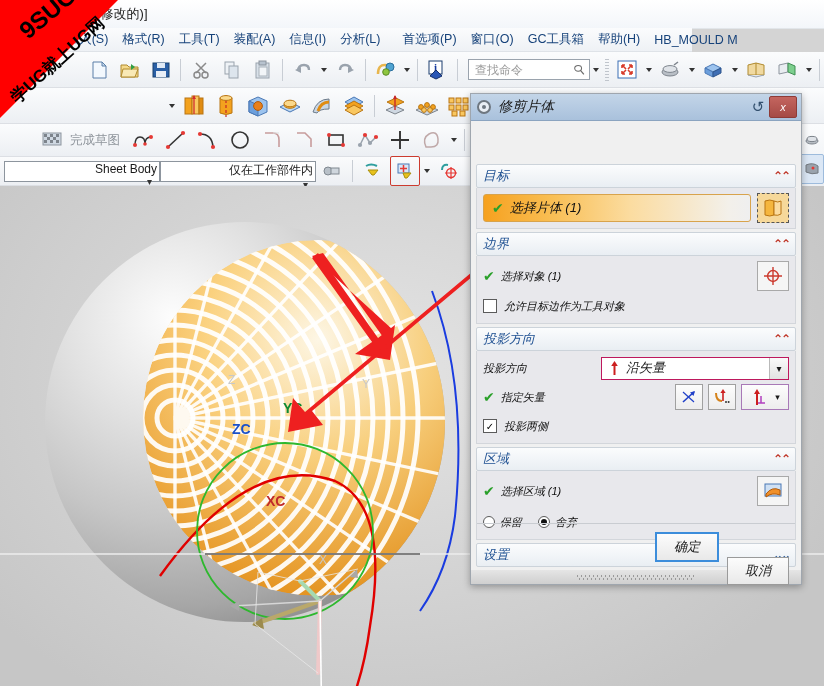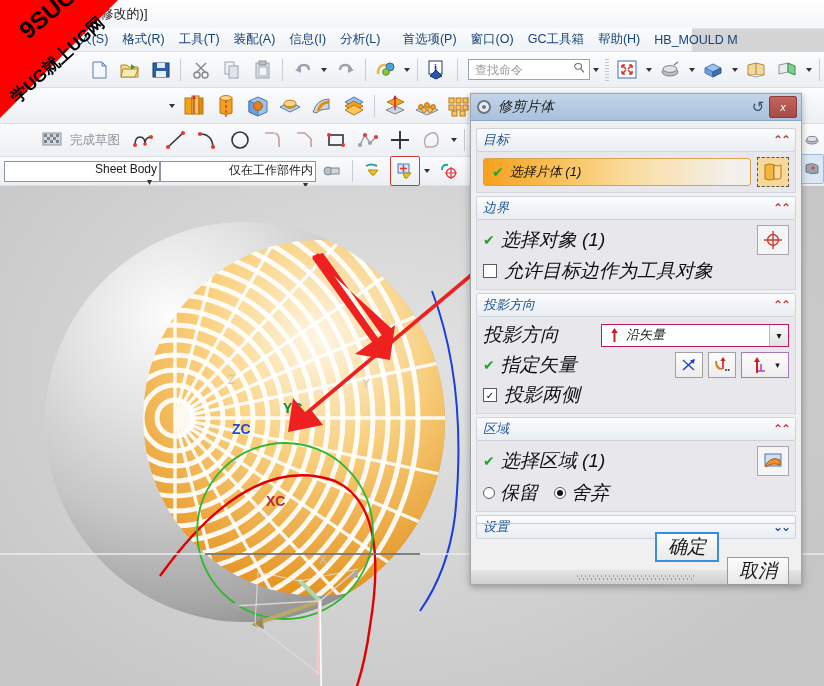--- a/index.html
+++ b/index.html
@@ -40,21 +40,21 @@
   .tbtn{width:28px;height:28px;margin:0 1px;display:flex;align-items:center;
         justify-content:center;border:1px solid transparent;border-radius:2px;position:relative;}
   .sep{width:1px;height:22px;background:#c8cdd4;margin:0 4px;}
   .gripper{width:4px;height:22px;margin:0 3px;
       background:repeating-linear-gradient(to bottom,#c0c5cc 0 1px,transparent 1px 3px);}
   .caret{width:0;height:0;border-left:3.5px solid transparent;border-right:3.5px solid transparent;
       border-top:4px solid #333;margin:0 3px;}
   
   #searchwrap{display:flex;align-items:center;margin-left:6px;}
   #searchbox{width:122px;height:21px;border:1px solid #9aa3ad;background:#fff;
-    display:flex;padding:0 4px;box-sizing:border-box;}
+    display:flex;align-items:center;padding:0 4px;box-sizing:border-box;}
   #searchbox input{border:0;outline:0;width:96px;font-size:12px;color:#333;
     font-family:"Liberation Sans",sans-serif;background:transparent;}
   #searchbox input::placeholder{color:#9b9b9b;}
   
   .ddl{height:21px;border:1px solid #8d959e;background:#fff;display:flex;align-items:flex-end;
     justify-content:space-between;padding:0 2px 0 5px;box-sizing:border-box;font-size:12px;flex-direction:column;}
   .ddl .chev{width:15px;text-align:center;color:#333;font-size:10px;}
   
   #viewport{
     position:absolute;left:0;top:186px;width:824px;height:500px;
@@ -76,21 +76,21 @@
   #dlg-title .gear{width:14px;height:14px;border:2px solid #6e7780;border-radius:50%;
      box-sizing:border-box;margin-right:7px;position:relative;background:#e9eef4;}
   #dlg-title .gear:after{content:"";position:absolute;left:3px;top:3px;width:4px;height:4px;
      background:#6e7780;border-radius:50%;}
   #dlg-title .tt{font-size:14px;color:#1a1a1a;flex:1;}
   #dlg-title .reset{width:22px;height:20px;display:flex;align-items:center;justify-content:center;
      font-size:15px;color:#33506e;}
   #dlg-title .xbtn{width:26px;height:20px;margin-right:4px;background:linear-gradient(#c4655f,#a54a45);
      border:1px solid #8e3b37;color:#fff;font-size:11px;display:flex;align-items:center;
      justify-content:center;border-radius:2px;}
-  #dlg-body{padding:4px 5px 0 5px;height:420px;box-sizing:border-box;overflow:hidden;}
+  #dlg-body{padding:4px 5px 0 5px;height:420px;box-sizing:border-box;overflow:hidden;margin-top:36px;}
   .sec-head{
     height:22px;background:linear-gradient(#fbfcfd,#e9eef3);
     border:1px solid #ccd3da;border-radius:2px;margin-top:3px;
     display:flex;align-items:center;padding:0 6px;justify-content:space-between;
   }
   .sec-head .lbl{font-size:13px;color:#1d4f91;}
   .chevup{color:#c0392b;font-size:12px;letter-spacing:-2px;font-weight:bold;}
   .chevdn{color:#1d4f91;font-size:12px;letter-spacing:-2px;font-weight:bold;}
   .sec-body{background:#e8e8ec;border:1px solid #d3d6db;border-top:0;
     padding:5px 6px;box-sizing:border-box;}
@@ -102,32 +102,32 @@
   }
   .chk{color:#2aa02a;font-size:14px;font-weight:bold;margin-right:6px;}
   .ibtn{width:32px;height:30px;margin-left:6px;border:1px solid #a9a9a9;background:#f5f5f5;
     display:flex;align-items:center;justify-content:center;box-sizing:border-box;}
   .sq-dot{border:1px dashed #555;padding:1px;}
   .cbox{width:12px;height:12px;border:1px solid #5b5b5b;background:#fff;margin-right:7px;
     display:flex;align-items:center;justify-content:center;font-size:10px;color:#000;}
   .rbox{width:12px;height:12px;border:1px solid #5b5b5b;background:#fff;border-radius:50%;
     margin-right:5px;display:flex;align-items:center;justify-content:center;box-sizing:border-box;}
   .rbox i{width:6px;height:6px;background:#111;border-radius:50%;display:block;}
-  .txt{font-size:19px;color:#111;}
+  .txt{font-size:11px;color:#111;}
   .vecsel{flex:1;height:23px;border:1px solid #be185d;background:#fff;display:flex;
      align-items:center;padding:0 0 0 6px;box-sizing:border-box;font-size:13px;}
   .vecsel .chev{margin-left:auto;width:18px;height:21px;background:linear-gradient(#fafafa,#e2e2e2);
      border-left:1px solid #b9b9b9;display:flex;align-items:center;justify-content:center;font-size:10px;}
   .vbtn{width:28px;height:26px;border:1px solid #a0a0a0;background:linear-gradient(#fdfdfd,#ededed);
      margin-left:5px;display:flex;align-items:center;justify-content:center;box-sizing:border-box;}
   .vbtnwide{width:48px;}
   #dlg-foot{position:absolute;left:0;bottom:0;width:100%;box-sizing:border-box;}
   #foot-sep{height:1px;background:#c9ccd1;margin:0 6px;}
   #footbtns{height:46px;display:flex;align-items:center;justify-content:flex-end;padding-right:12px;gap:8px;}
-  .dbtn{width:60px;height:26px;font-size:19px;display:flex;align-items:center;justify-content:center;
+  .dbtn{width:60px;height:26px;font-size:13px;display:flex;align-items:center;justify-content:center;
     background:linear-gradient(#fcfcfc,#e9e9e9);}
   .dbtn.prim{border:2px solid #3c8ddb;}
   .dbtn.sec{border:1px solid #9a9a9a;margin-top:47px;}
   #grip{height:14px;background:linear-gradient(#e5e5e5,#cfcfcf);display:flex;align-items:center;
      justify-content:center;}
   #grip .dots{width:118px;height:5px;
      background:repeating-linear-gradient(to right,#9a9a9a 0 1px,transparent 1px 4px),
                 repeating-linear-gradient(to right,#9a9a9a 0 1px,transparent 1px 4px);
      background-position:0 0,2px 3px;background-size:4px 2px,4px 2px;background-repeat:repeat-x;}
   

